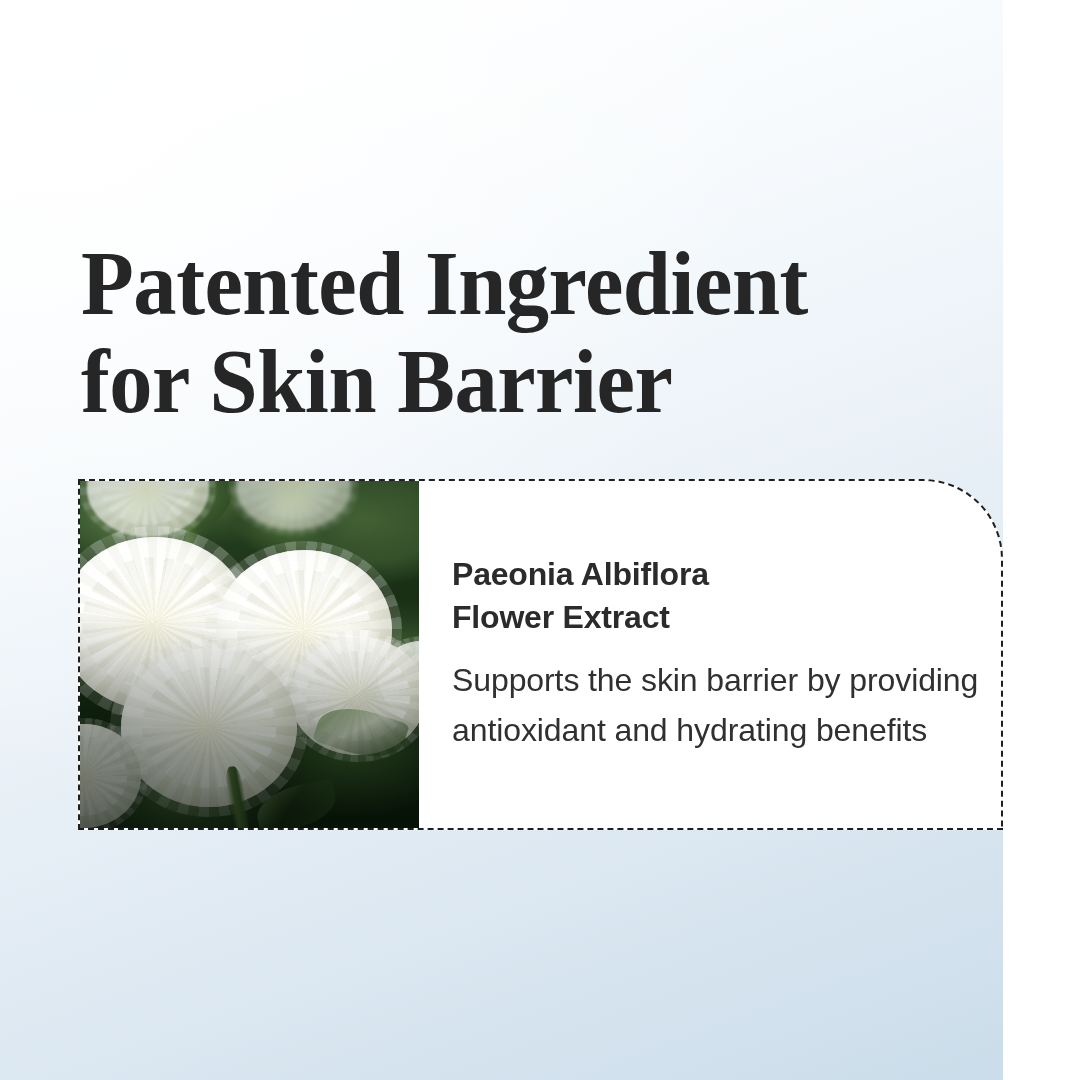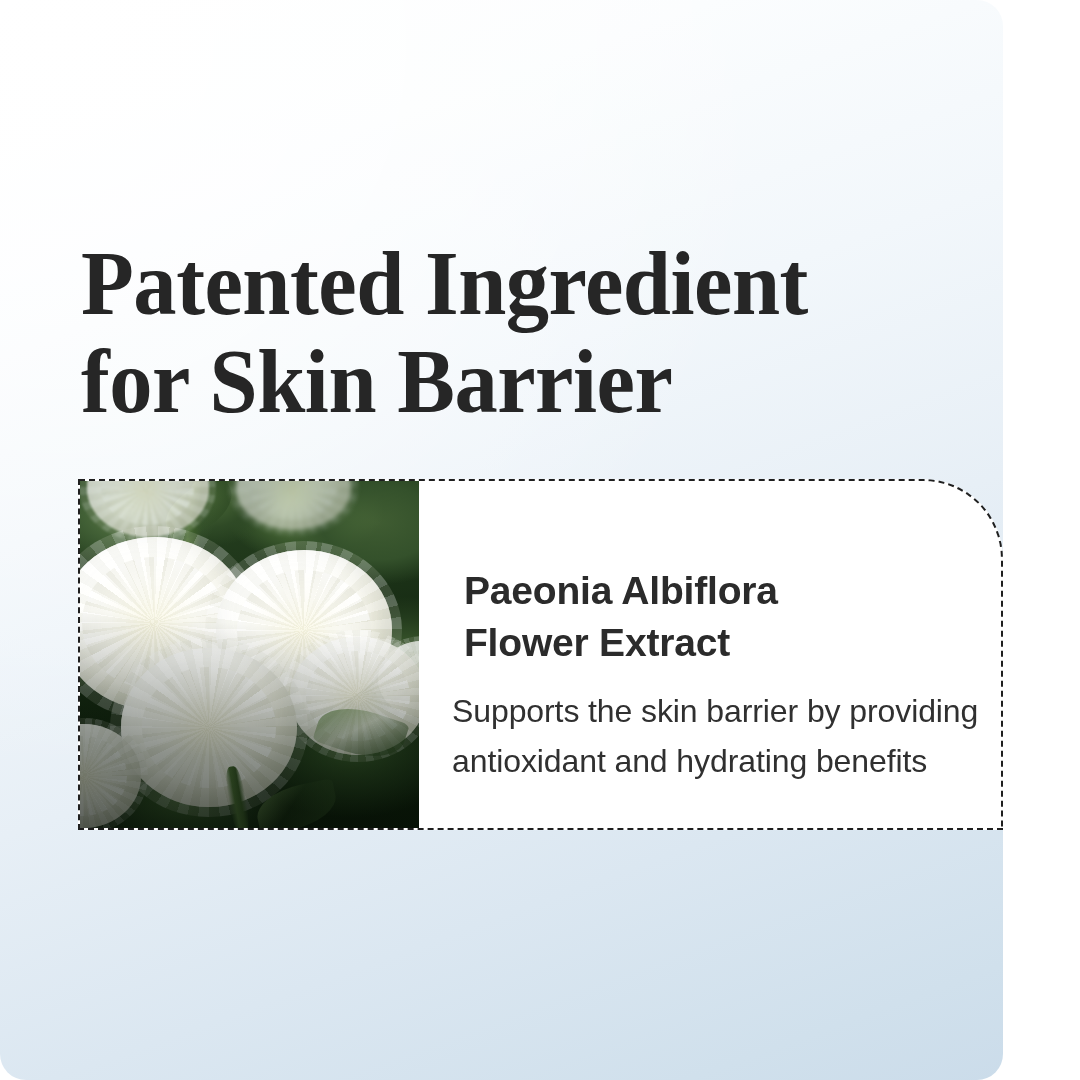--- a/index.html
+++ b/index.html
@@ -20,21 +20,20 @@
     background:
       linear-gradient(160deg,
         #ffffff 0%,
         #fbfdfe 18%,
         #f2f7fb 38%,
         #e7eff6 58%,
         #dbe7f1 76%,
         #d0e0ec 92%,
         #cbdcea 100%);
     overflow: hidden;
-    border-radius: 26px;
   }
 
   
   #page::after {
     content: "";
     position: absolute;
     inset: 0;
     background:
       radial-gradient(circle at 6% 4%, rgba(255,255,255,0.95) 0%, rgba(255,255,255,0.55) 22%, rgba(255,255,255,0) 52%);
     pointer-events: none;
@@ -169,24 +168,24 @@
     pointer-events: none;
   }
 
   
   .card-body {
     flex: 1 1 auto;
     padding: 72px 0 0 33px;
     box-sizing: border-box;
   }
   .card-title {
-    margin: 12px;
+    margin: 0;
     font-family: "Liberation Sans", sans-serif;
     font-weight: 700;
-    font-size: 39px;
+    font-size: 32px;
     line-height: 1.33;
     color: #2b2b2b;
     letter-spacing: -0.2px;
     white-space: pre-line;
   }
   .card-desc {
     margin: 18px 0 0 0;
     font-family: "Liberation Sans", sans-serif;
     font-weight: 400;
     font-size: 32px;

